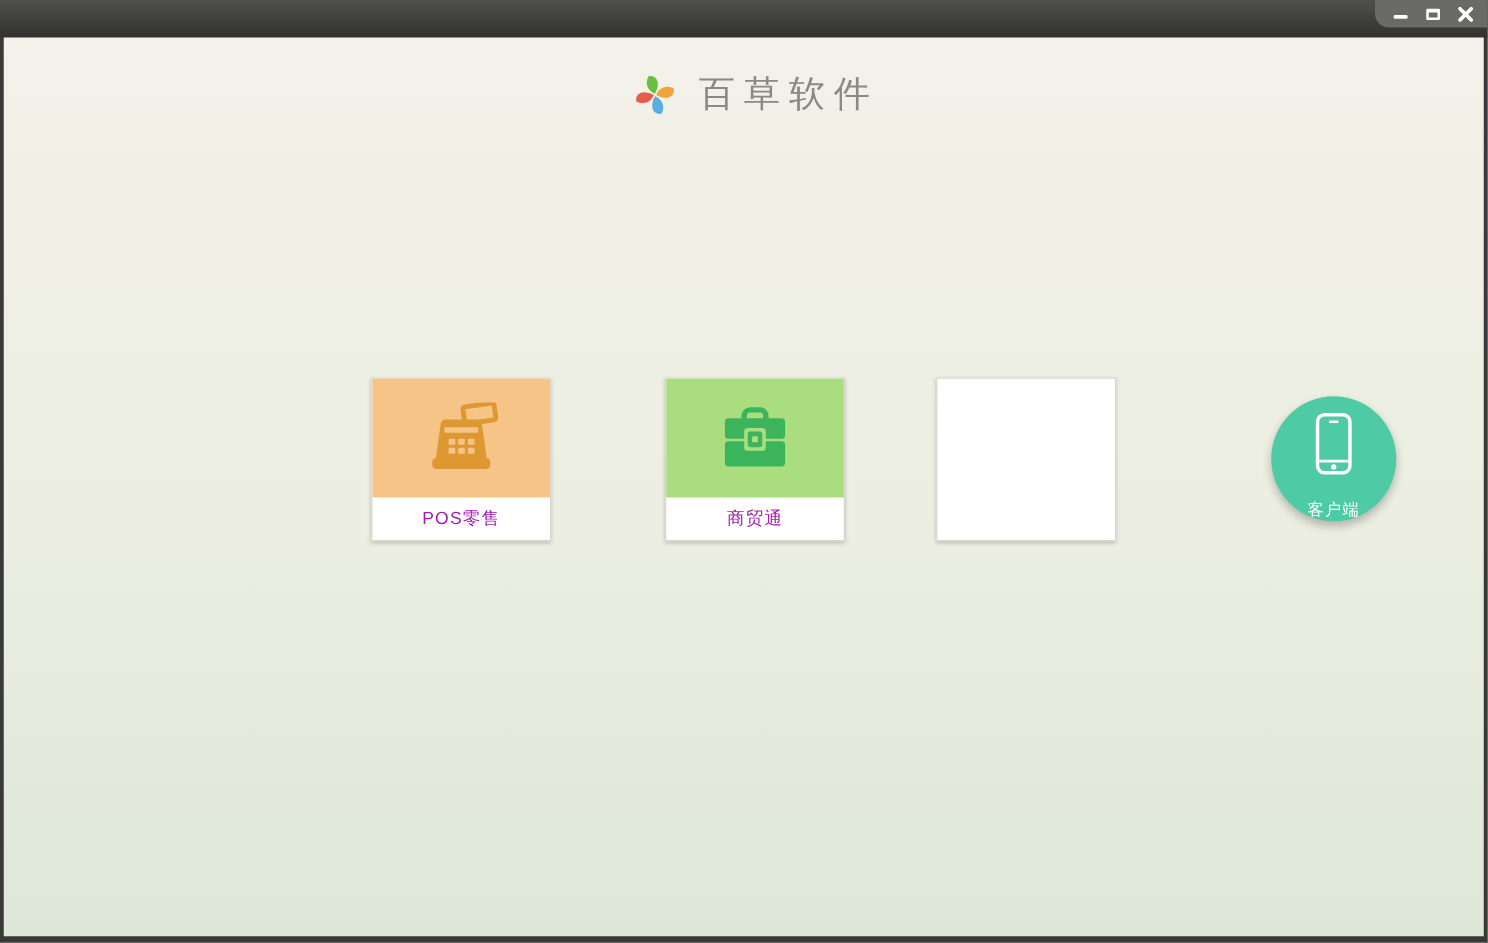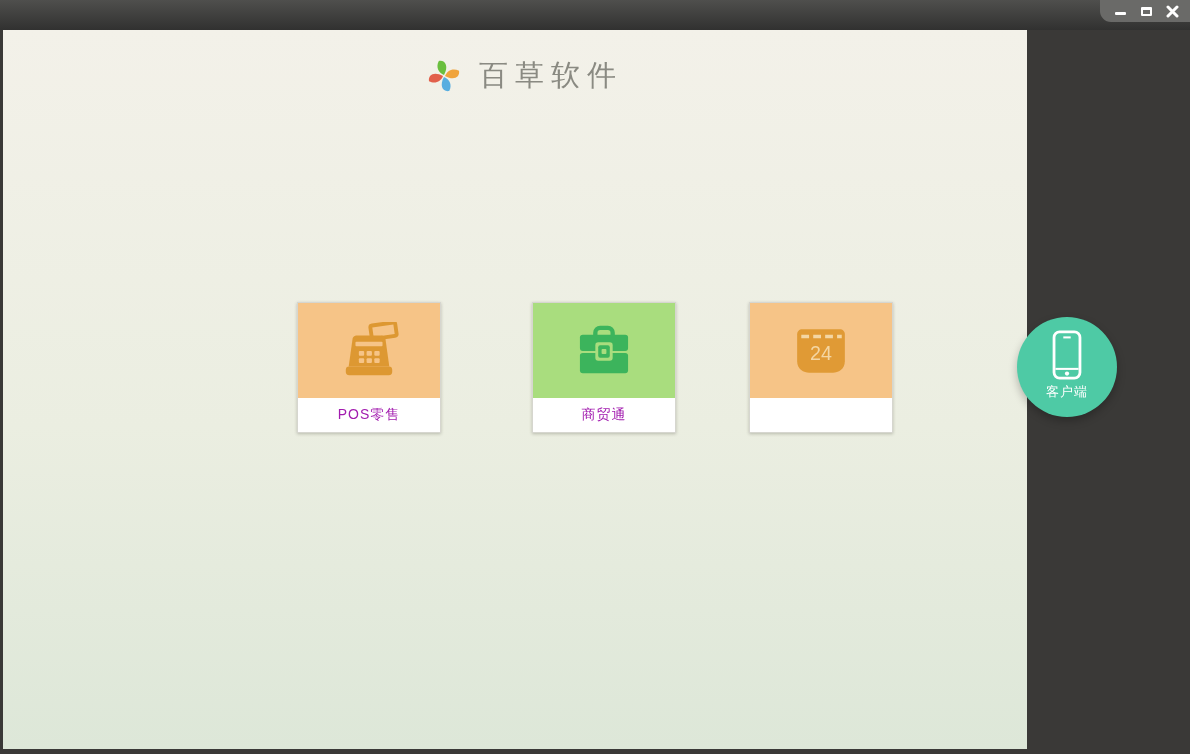--- a/index.html
+++ b/index.html
@@ -31,21 +31,21 @@
     background: transparent; border: none;
     display: flex; align-items: center; justify-content: center;
     cursor: pointer;
   }
   .glyph-min { width: 11px; height: 3px; background: #fff; border-radius: 1px; margin-top: 5px; }
   .glyph-max { width: 11px; height: 9px; border: 2px solid #fff; border-top-width: 3px; border-radius: 1px; }
 
   
   .content {
     position: absolute; top: 30px; left: 3px;
-    width: 1024px; height: 719px;
+    width: 1184px; height: 719px;
     background: linear-gradient(#f3f1e9 0%, #ebeee1 55%, #dde7d8 100%);
     padding-left: 19px;
   }
 
   .header {
     display: flex; align-items: center; justify-content: center;
     gap: 17px; padding-top: 26px;
   }
   .app-title {
     font-family: "DejaVu Serif", serif;
@@ -78,21 +78,21 @@
   }
 
   
   .client-btn {
     position: absolute; left: 1014px; top: 287px;
     width: 100px; height: 100px;
     border-radius: 50%;
     background: #4ecaa5;
     box-shadow: 0 4px 8px rgba(0,0,0,0.25);
     display: flex; flex-direction: column;
-    align-items: center; justify-content: flex-start;
+    align-items: center; justify-content: space-between;
     padding-top: 13px;
     cursor: pointer; border: none;
   }
   .client-label {
     font-size: 13px; color: #ffffff; letter-spacing: 1px; margin-top: 3px;
   }
 </style>
 </head>
 <body>
 
@@ -154,27 +154,20 @@
           <rect x="7" y="29" width="50" height="21" rx="3" fill="#3cb45c"></rect>
           <rect x="23" y="18" width="18" height="19" rx="3" fill="#a9dd7e"></rect>
           <rect x="26" y="21" width="12" height="13" rx="2" fill="#3cb45c"></rect>
           <rect x="29.5" y="25" width="5" height="5" rx="1" fill="#a9dd7e"></rect>
         </svg>
       </div>
       <div class="card-label">商贸通</div>
     </div>
 
     <div class="card card-3">
-      <div class="tile tile-orange">
-        <svg width="56" height="52" viewBox="0 0 54 50">
-          <path d="M4 9 c0-3 2-5 5-5 h36 c3 0 5 2 5 5 v26 c0 8-6.5 11-11.5 11 h-23 C10.5 46 4 43 4 35 Z" fill="#e09a35"></path>
-          <line x1="8" y1="11" x2="47" y2="11" stroke="#f4d6a3" stroke-width="3.5" stroke-dasharray="7.5 4"></line>
-          <text x="27" y="34" text-anchor="middle" font-size="19" fill="#f4d6a3" font-family="Liberation Sans, sans-serif">24</text>
-        </svg>
-      </div>
     </div>
 
     <button class="client-btn">
       <svg width="32" height="50" viewBox="0 0 34 54">
         <rect x="3" y="2" width="28" height="50" rx="6" fill="none" stroke="#fff" stroke-width="3"></rect>
         <line x1="13" y1="8" x2="21" y2="8" stroke="#fff" stroke-width="2.2"></line>
         <line x1="4.5" y1="42" x2="29.5" y2="42" stroke="#fff" stroke-width="2.2"></line>
         <circle cx="17" cy="47" r="2.3" fill="#fff"></circle>
       </svg>
       <span class="client-label">客户端</span>

